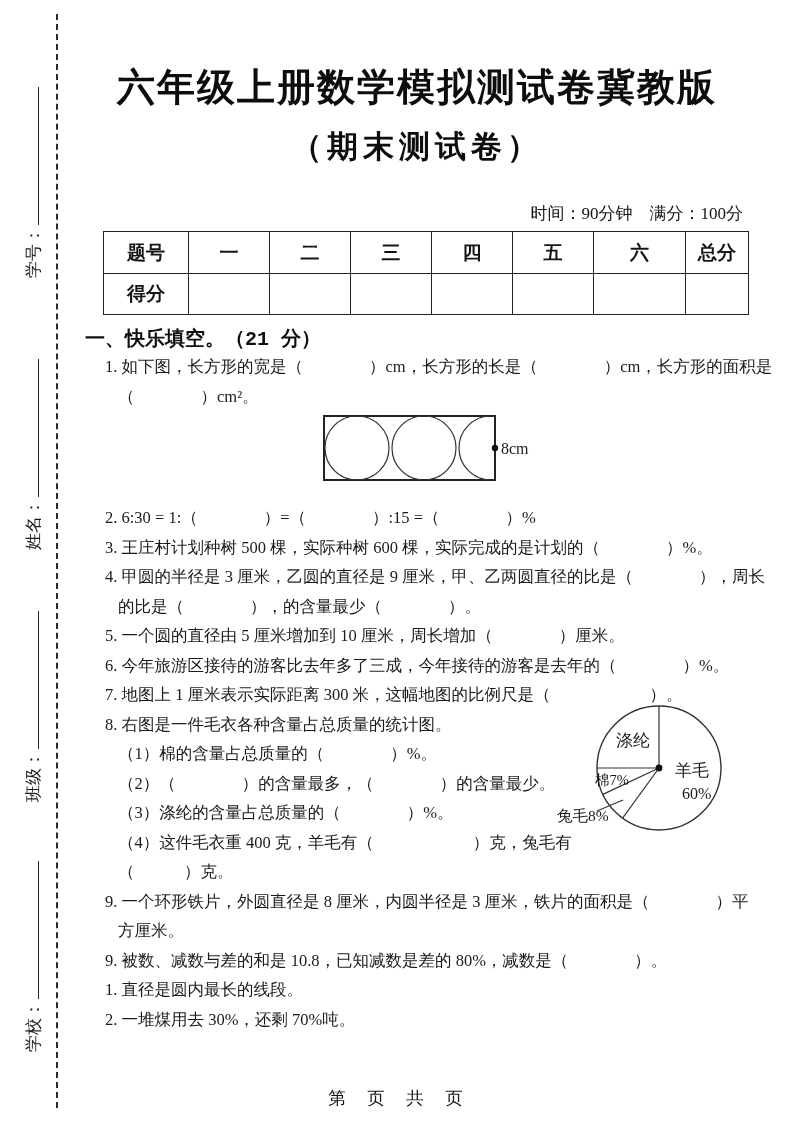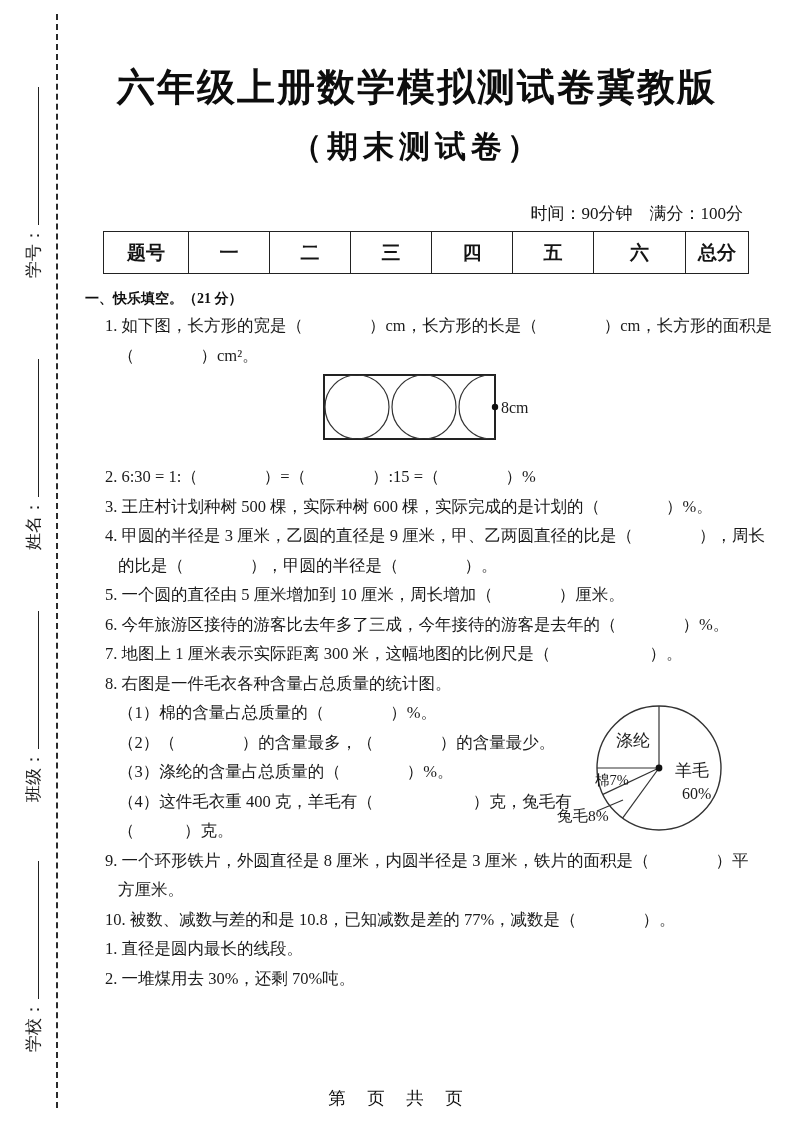--- a/index.html
+++ b/index.html
@@ -38,22 +38,22 @@
     border-collapse:collapse;margin:6px 0 0 18px;width:645px;table-layout:fixed;
   }
   table.score td,table.score th{
     border:1.6px solid #222;text-align:center;font-weight:bold;
     font-size:19px;padding:0;color:#141414;
   }
   tr.hrow td{height:41px;}
   tr.srow td{height:40px;}
   
   .sec-heading{
-    margin:13px 0 0 0;font-size:14px;font-weight:bold;
-    font-family:Liberation Serif, serif;color:#0f0f0f;line-height:24px;
+    margin:13px 0 0 0;font-size:20px;font-weight:bold;
+    font-family:Liberation Mono, monospace;color:#0f0f0f;line-height:24px;
     white-space:nowrap;
   }
   .qline{font-size:16.5px;line-height:29.5px;white-space:nowrap;color:#1a1a1a;}
   .ind1{padding-left:20px;}
   .ind2{padding-left:33px;}
   
   .fig-rect{display:block;margin:3px 0 19px 237px;}
   
   .fig-pie{position:absolute;left:468px;top:684px;}
   svg text{fill:#1a1a1a;font-family:"Liberation Serif","DejaVu Serif",serif;}
@@ -101,20 +101,30 @@
         <tr class="hrow">
       <td>题号</td>
       <td>一</td>
       <td>二</td>
       <td>三</td>
       <td>四</td>
       <td>五</td>
       <td>六</td>
       <td>总分</td>
     </tr>
+    <tr class="srow">
+      <td>得分</td>
+      <td></td>
+      <td></td>
+      <td></td>
+      <td></td>
+      <td></td>
+      <td></td>
+      <td></td>
+    </tr>
   </tbody>
     </table>
 
   <div class="sec-heading">一、快乐填空。（21 分）</div>
 
   <div class="qline ind1">1. 如下图，长方形的宽是（　　　　）cm，长方形的长是（　　　　）cm，长方形的面积是</div>
   <div class="qline ind2">（　　　　）cm²。</div>
 
   <svg class="fig-rect" width="218" height="70">
     <defs>
@@ -128,33 +138,33 @@
       <circle cx="102" cy="34" r="32"></circle>
       <circle cx="169" cy="34" r="32"></circle>
     </g>
     <circle cx="173" cy="34" r="3.2" fill="#111"></circle>
     <text x="179" y="40" font-size="16">8cm</text>
   </svg>
 
   <div class="qline ind1">2. 6:30 = 1:（　　　　）=（　　　　）:15 =（　　　　）%</div>
   <div class="qline ind1">3. 王庄村计划种树 500 棵，实际种树 600 棵，实际完成的是计划的（　　　　）%。</div>
   <div class="qline ind1">4. 甲圆的半径是 3 厘米，乙圆的直径是 9 厘米，甲、乙两圆直径的比是（　　　　），周长</div>
-  <div class="qline ind2">的比是（　　　　），甲圆的半径是（　　　　）。</div>
+  <div class="qline ind2">的比是（　　　　），的含量最少（　　　　）。</div>
   <div class="qline ind1">5. 一个圆的直径由 5 厘米增加到 10 厘米，周长增加（　　　　）厘米。</div>
   <div class="qline ind1">6. 今年旅游区接待的游客比去年多了三成，今年接待的游客是去年的（　　　　）%。</div>
   <div class="qline ind1">7. 地图上 1 厘米表示实际距离 300 米，这幅地图的比例尺是（　　　　　　）。</div>
   <div class="qline ind1">8. 右图是一件毛衣各种含量占总质量的统计图。</div>
   <div class="qline ind2">（1）棉的含量占总质量的（　　　　）%。</div>
   <div class="qline ind2">（2）（　　　　）的含量最多，（　　　　）的含量最少。</div>
   <div class="qline ind2">（3）涤纶的含量占总质量的（　　　　）%。</div>
   <div class="qline ind2">（4）这件毛衣重 400 克，羊毛有（　　　　　　）克，兔毛有</div>
   <div class="qline ind2">（　　　）克。</div>
   <div class="qline ind1">9. 一个环形铁片，外圆直径是 8 厘米，内圆半径是 3 厘米，铁片的面积是（　　　　）平</div>
   <div class="qline ind2">方厘米。</div>
-  <div class="qline ind1">10. 被数、减数与差的和是 10.8，已知减数是差的 77%，减数是（　　　　）。</div>
+  <div class="qline ind1">9. 被数、减数与差的和是 10.8，已知减数是差的 80%，减数是（　　　　）。</div>
 
   <div class="qline ind1">1. 直径是圆内最长的线段。</div>
   <div class="qline ind1">2. 一堆煤用去 30%，还剩 70%吨。</div>
 
   <svg class="fig-pie" width="192" height="142">
     <circle cx="106" cy="68" r="62" fill="none" stroke="#333" stroke-width="1.4"></circle>
     <g stroke="#333" stroke-width="1.2">
       <line x1="106" y1="68" x2="106" y2="6"></line>
       <line x1="106" y1="68" x2="44" y2="68"></line>
       <line x1="106" y1="68" x2="49.9" y2="94.4"></line>

